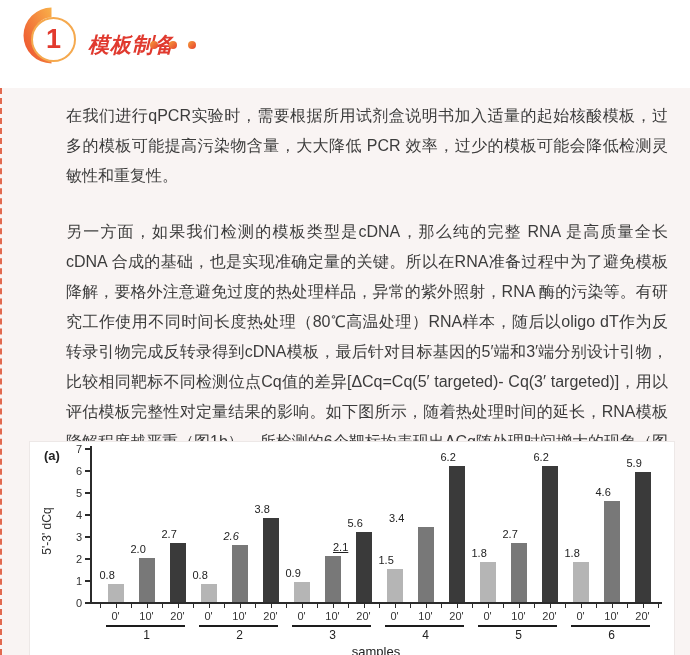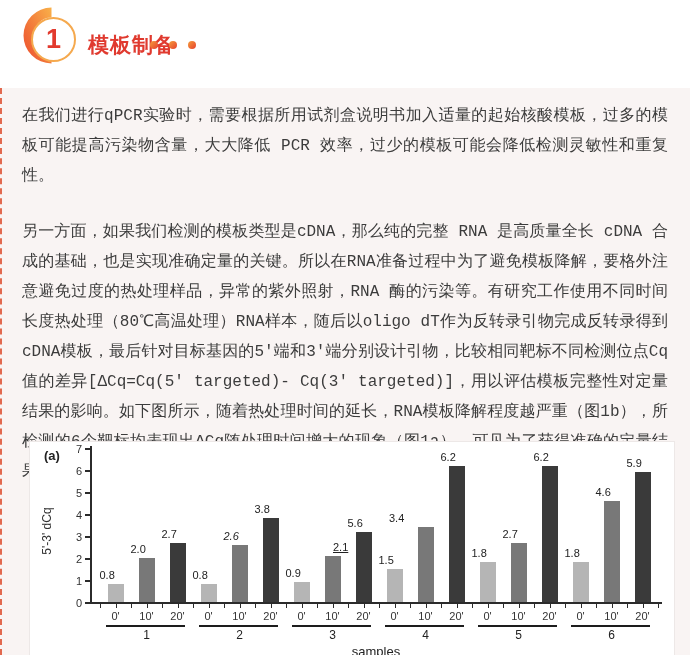--- a/index.html
+++ b/index.html
@@ -13,34 +13,34 @@
   .hdr{ position:absolute; left:0; top:0; width:100%; height:88px; background:#fff; }
   .crescent{ position:absolute; left:23px; top:7px; }
   .num-circle{
     position:absolute; left:31px; top:17px; width:45px; height:45px;
     background:#fff; border:2px solid #f5a94e; border-radius:50%;
     display:flex; align-items:center; justify-content:center;
   }
   .num-circle span{ font-size:27px; font-weight:bold; color:#e23a2e; line-height:1; }
   .hdr-title{
     position:absolute; left:88px; top:31px; font-size:21px; font-weight:bold;
-    color:#e03a2f; letter-spacing:1px;
+    color:#e03a2f; letter-spacing:1px;font-style:italic;
   }
   .hdr-dots{ position:absolute; left:150px; top:41px; display:flex; gap:11px; }
   .dot{ width:8px; height:8px; border-radius:50%;
         background:linear-gradient(135deg,#f59d3c,#e6402e); }
   
   .content{
     position:absolute; left:0; top:88px; width:690px; height:567px;
     background:#f9f4f3; border-left:2px dashed #e2694f;
     padding:13px 22px 0 20px;
   }
   .para{
     font-size:16px; line-height:30px; color:#3c3c3c; text-align:justify;
-    margin-bottom:26px; font-family:Liberation Mono, monospace;
+    margin-bottom:26px; font-family:Liberation Sans, sans-serif;margin-left:44px;
   }
   .blur-box{
     display:inline-block; width:17px; height:15px; background:#d9d9d9;
     border-radius:2px; vertical-align:-1px; margin:0 2px;
   }
   
   .figure-box{
     position:absolute; left:27px; top:353px; width:646px; height:240px;
     background:#ffffff; border:1px solid #ede8e7;
   }

